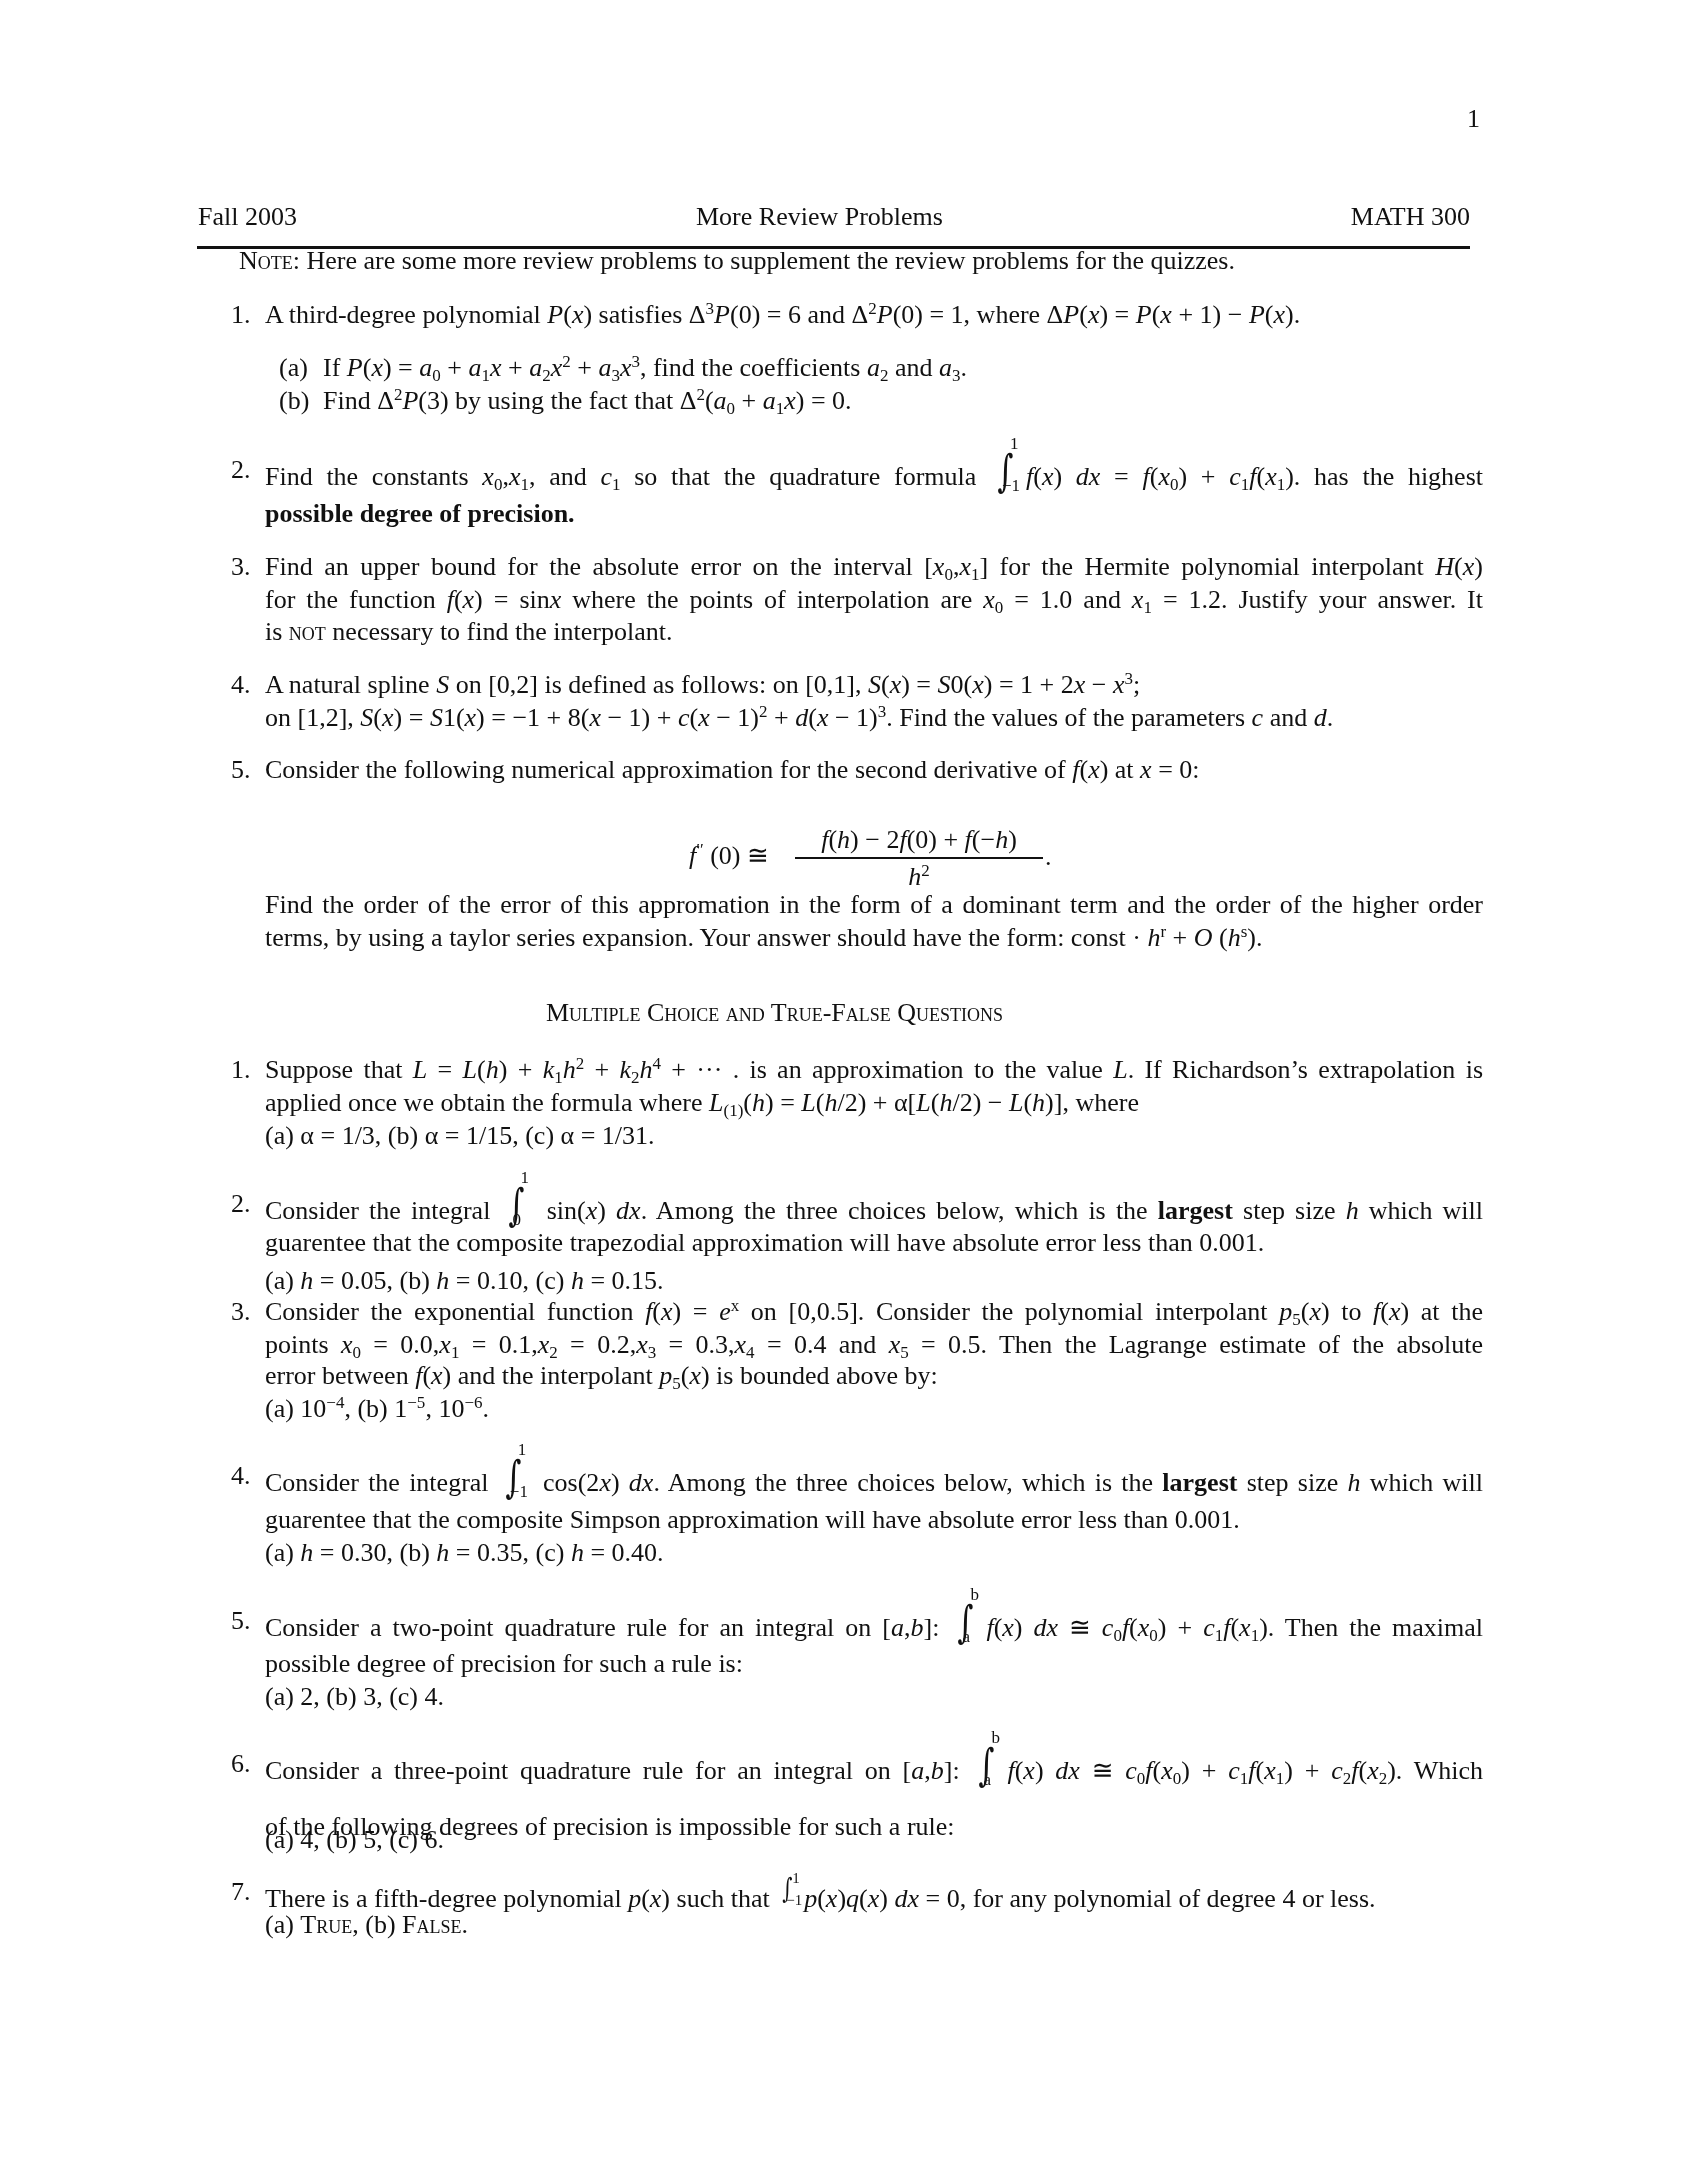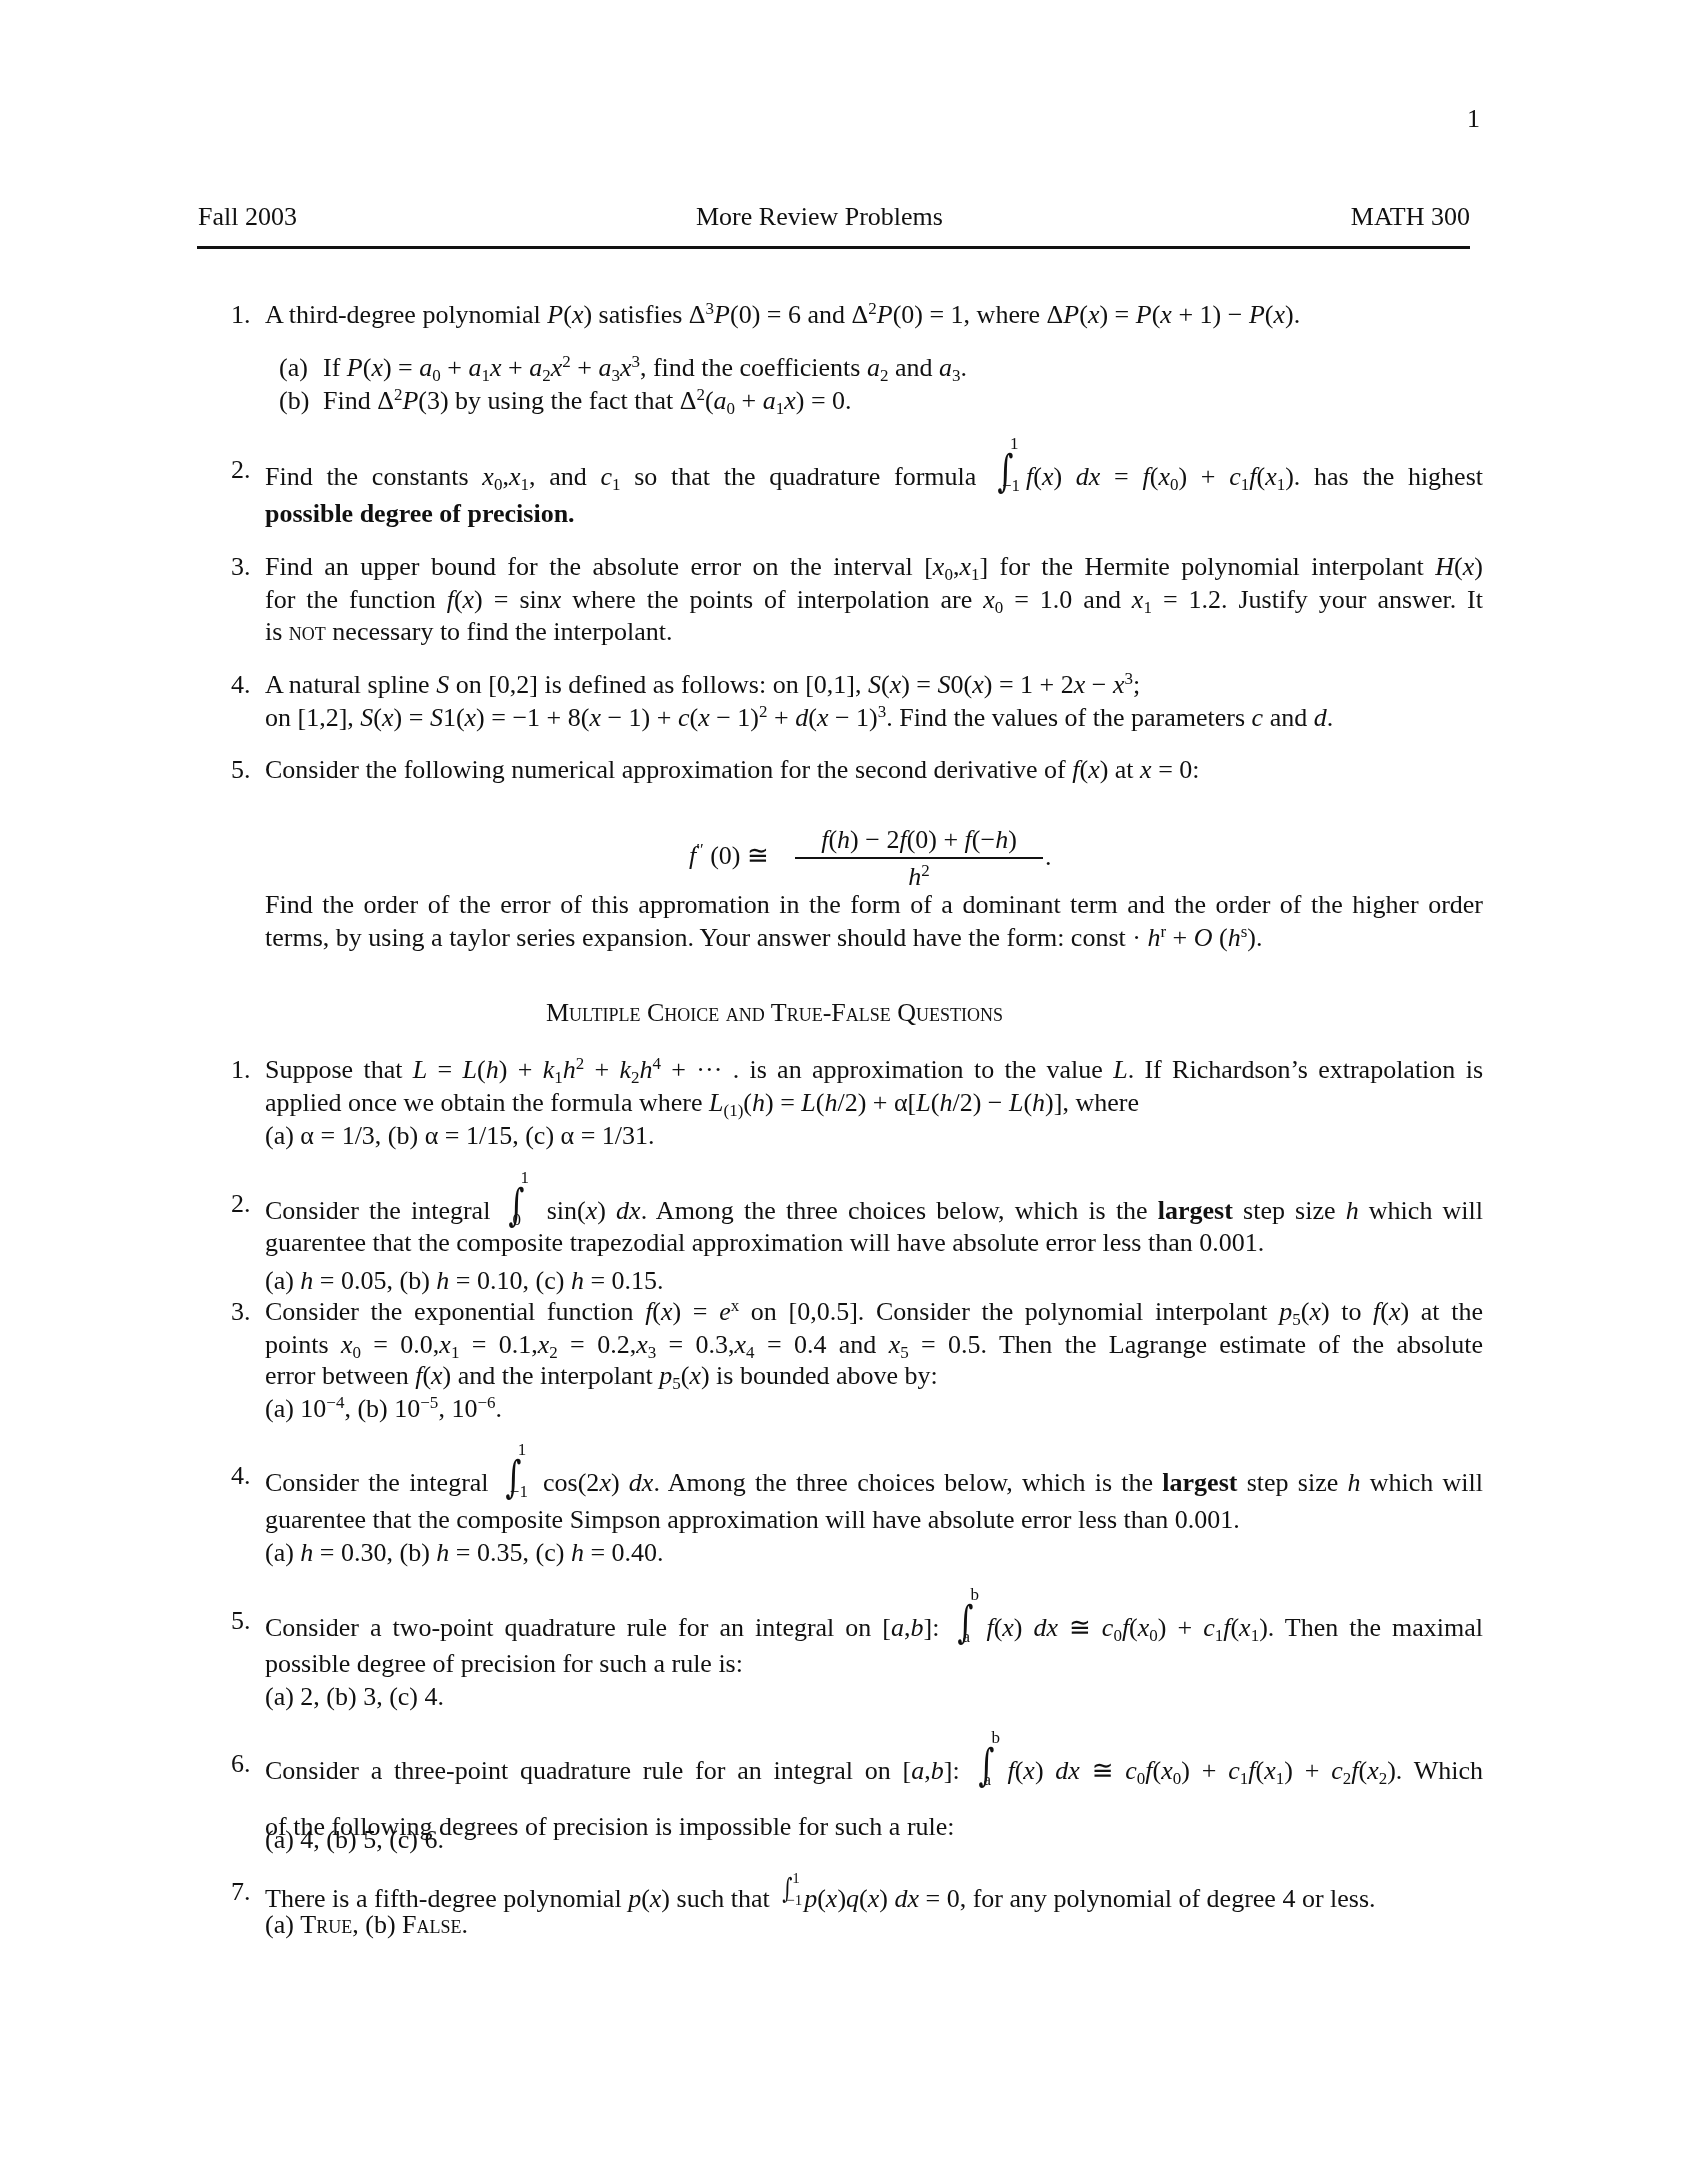--- a/index.html
+++ b/index.html
@@ -32,20 +32,21 @@
 <div class="page">
 
   <div class="abs" style="left:1467px; top:104px;">1</div>
 
   <div class="abs" style="left:198px; top:202px;">Fall 2003</div>
   <div class="abs" style="left:696px; top:202px;">More Review Problems</div>
   <div class="abs" style="right:213px; top:202px;">MATH 300</div>
 
   <div class="rule"></div>
 
+  <div class="line" style="left:239px; top:246px;"><span class="sc">Note</span><span>: Here are some more review problems to supplement the review problems for the quizzes.</span></div>
 
   <div id="review-container">
       <div>
         <div class="num" style="left: 231px; top: 300px;">1.</div>
         <div class="line" style="left: 265px; top: 300px;"><span>A third-degree polynomial </span><span class="i">P</span><span>(</span><span class="i">x</span><span>) satisfies Δ</span><sup>3</sup><span class="i">P</span><span>(0) = 6 and Δ</span><sup>2</sup><span class="i">P</span><span>(0) = 1, where Δ</span><span class="i">P</span><span>(</span><span class="i">x</span><span>) = </span><span class="i">P</span><span>(</span><span class="i">x</span><span> + 1) − </span><span class="i">P</span><span>(</span><span class="i">x</span><span>).</span></div>
         <div class="num" style="left: 279px; top: 353px;">(a)</div>
         <div class="line" style="left: 323px; top: 353px;"><span>If </span><span class="i">P</span><span>(</span><span class="i">x</span><span>) = </span><span class="i">a</span><sub>0</sub><span> + </span><span class="i">a</span><sub>1</sub><span class="i">x</span><span> + </span><span class="i">a</span><sub>2</sub><span class="i">x</span><sup>2</sup><span> + </span><span class="i">a</span><sub>3</sub><span class="i">x</span><sup>3</sup><span>, find the coefficients </span><span class="i">a</span><sub>2</sub><span> and </span><span class="i">a</span><sub>3</sub><span>.</span></div>
         <div class="num" style="left: 279px; top: 386px;">(b)</div>
         <div class="line" style="left: 323px; top: 386px;"><span>Find Δ</span><sup>2</sup><span class="i">P</span><span>(3) by using the fact that Δ</span><sup>2</sup><span>(</span><span class="i">a</span><sub>0</sub><span> + </span><span class="i">a</span><sub>1</sub><span class="i">x</span><span>) = 0.</span></div>
       </div>
@@ -93,21 +94,21 @@
         <div class="num" style="left: 231px; top: 1189px;">2.</div>
         <div class="line just" style="left: 265px; top: 1189px; width: 1218px;"><span>Consider the integral </span><span class="int"><span class="sign">∫</span><span class="hi">1</span><span class="lo">0</span></span><span> sin(</span><span class="i">x</span><span>) </span><span class="i">dx</span><span>. Among the three choices below, which is the </span><span class="b">largest</span><span> step size </span><span class="i">h</span><span> which will</span></div>
         <div class="line" style="left: 265px; top: 1228px;"><span>guarentee that the composite trapezodial approximation will have absolute error less than 0.001.</span></div>
         <div class="line" style="left: 265px; top: 1266px; text-align: center;"><span>(a) </span><span class="i">h</span><span> = 0.05,    (b) </span><span class="i">h</span><span> = 0.10,    (c) </span><span class="i">h</span><span> = 0.15.</span></div>
       </div>
       <div>
         <div class="num" style="left: 231px; top: 1297px;">3.</div>
         <div class="line just" style="left: 265px; top: 1297px; width: 1218px;"><span>Consider the exponential function </span><span class="i">f</span><span>(</span><span class="i">x</span><span>) = </span><span class="i">e</span><sup>x</sup><span> on [0,0.5]. Consider the polynomial interpolant </span><span class="i">p</span><sub>5</sub><span>(</span><span class="i">x</span><span>) to </span><span class="i">f</span><span>(</span><span class="i">x</span><span>) at the</span></div>
         <div class="line just" style="left: 265px; top: 1330px; width: 1218px;"><span>points </span><span class="i">x</span><sub>0</sub><span> = 0.0,</span><span class="i">x</span><sub>1</sub><span> = 0.1,</span><span class="i">x</span><sub>2</sub><span> = 0.2,</span><span class="i">x</span><sub>3</sub><span> = 0.3,</span><span class="i">x</span><sub>4</sub><span> = 0.4 and </span><span class="i">x</span><sub>5</sub><span> = 0.5. Then the Lagrange estimate of the absolute</span></div>
         <div class="line" style="left: 265px; top: 1361px;"><span>error between </span><span class="i">f</span><span>(</span><span class="i">x</span><span>) and the interpolant </span><span class="i">p</span><sub>5</sub><span>(</span><span class="i">x</span><span>) is bounded above by:</span></div>
-        <div class="line" style="left: 265px; top: 1394px;"><span>(a) 10</span><sup>−4</sup><span>,    (b) 10</span><sup>−5</sup><span>,    10</span><sup>−6</sup><span>.</span></div>
+        <div class="line" style="left: 265px; top: 1394px;"><span>(a) 10</span><sup>−4</sup><span>,    (b) 1</span><sup>−5</sup><span>,    10</span><sup>−6</sup><span>.</span></div>
       </div>
       <div>
         <div class="num" style="left: 231px; top: 1461px;">4.</div>
         <div class="line just" style="left: 265px; top: 1461px; width: 1218px;"><span>Consider the integral </span><span class="int"><span class="sign">∫</span><span class="hi">1</span><span class="lo">−1</span></span><span> cos(2</span><span class="i">x</span><span>) </span><span class="i">dx</span><span>. Among the three choices below, which is the </span><span class="b">largest</span><span> step size </span><span class="i">h</span><span> which will</span></div>
         <div class="line" style="left: 265px; top: 1505px;"><span>guarentee that the composite Simpson approximation will have absolute error less than 0.001.</span></div>
         <div class="line" style="left: 265px; top: 1538px;"><span>(a) </span><span class="i">h</span><span> = 0.30,    (b) </span><span class="i">h</span><span> = 0.35,    (c) </span><span class="i">h</span><span> = 0.40.</span></div>
       </div>
       <div>
         <div class="num" style="left: 231px; top: 1606px;">5.</div>
         <div class="line just" style="left: 265px; top: 1606px; width: 1218px;"><span>Consider a two-point quadrature rule for an integral on [</span><span class="i">a</span><span>,</span><span class="i">b</span><span>]: </span><span class="int"><span class="sign">∫</span><span class="hi">b</span><span class="lo">a</span></span><span class="i">f</span><span>(</span><span class="i">x</span><span>) </span><span class="i">dx</span><span> ≅ </span><span class="i">c</span><sub>0</sub><span class="i">f</span><span>(</span><span class="i">x</span><sub>0</sub><span>) + </span><span class="i">c</span><sub>1</sub><span class="i">f</span><span>(</span><span class="i">x</span><sub>1</sub><span>). Then the maximal</span></div>

